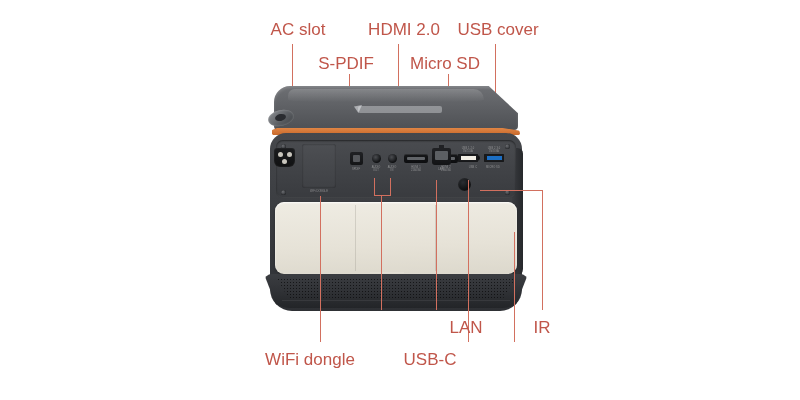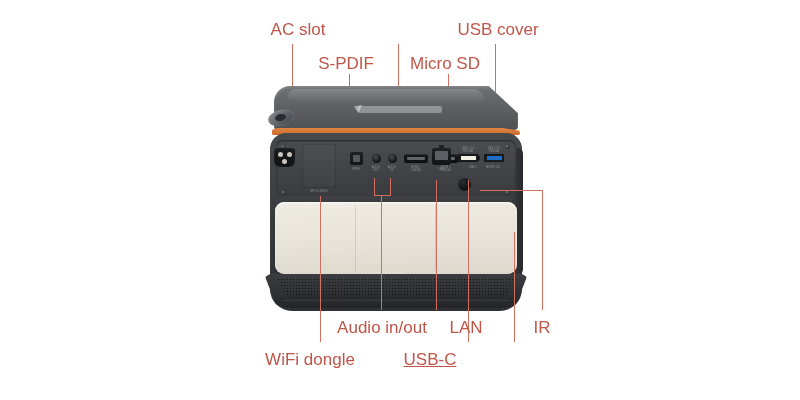--- a/index.html
+++ b/index.html
@@ -356,20 +356,21 @@
     transform: translateX(-50%);
   }
 </style>
 </head>
 <body>
 
 <div id="stage">
 
   <div class="label ctr" style="left:298px; top:20px;">AC slot</div>
   <div class="label ctr" style="left:346px; top:54px;">S-PDIF</div>
+  <div class="label ctr" style="left:404px; top:20px;">HDMI 2.0</div>
   <div class="label ctr" style="left:445px; top:54px;">Micro SD</div>
   <div class="label ctr" style="left:498px; top:20px;">USB cover</div>
 
   <div class="lead-v" style="left:292px; top:44px; height:132px;"></div>
 
   <div class="lead-v" style="left:349px; top:74px; height:98px;"></div>
 
   <div class="lead-v" style="left:398px; top:44px; height:107px;"></div>
   <div class="lead-h" style="left:381px; top:150px; width:36px;"></div>
   <div class="lead-v" style="left:381px; top:150px; height:22px;"></div>
@@ -478,18 +479,17 @@
   <div class="lead-v" style="left:468px; top:180px; height:162px;"></div>
 
   <div class="lead-v" style="left:436px; top:180px; height:130px;"></div>
 
   <div class="lead-v" style="left:514px; top:232px; height:110px;"></div>
 
   <div class="lead-h" style="left:480px; top:190px; width:63px;"></div>
   <div class="lead-v" style="left:542px; top:190px; height:120px;"></div>
 
   <div class="label ctr" style="left:310px; top:350px;">WiFi dongle</div>
-  <div class="label ctr" style="left:382px; top:318px;">Audio in/out</div>
-  <div class="label ctr" style="left:430px; top:350px;text-decoration:underline;">USB-C</div>
+  <div class="label ctr" style="left:430px; top:350px;">USB-C</div>
   <div class="label ctr" style="left:466px; top:318px;">LAN</div>
   <div class="label ctr" style="left:542px; top:318px;">IR</div>
 
 </div>
 
 </body></html>

